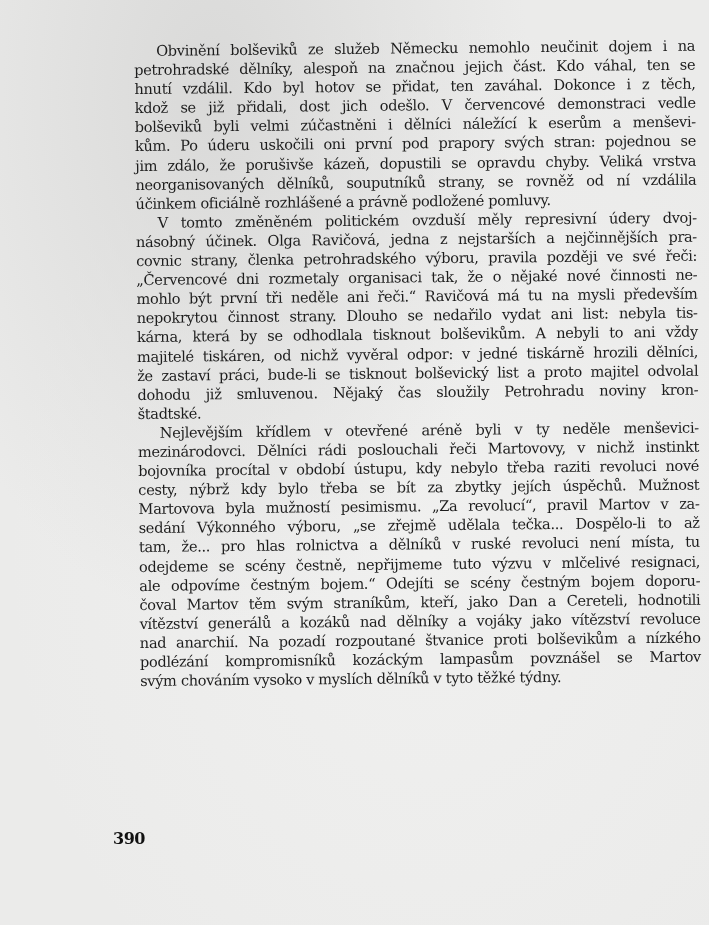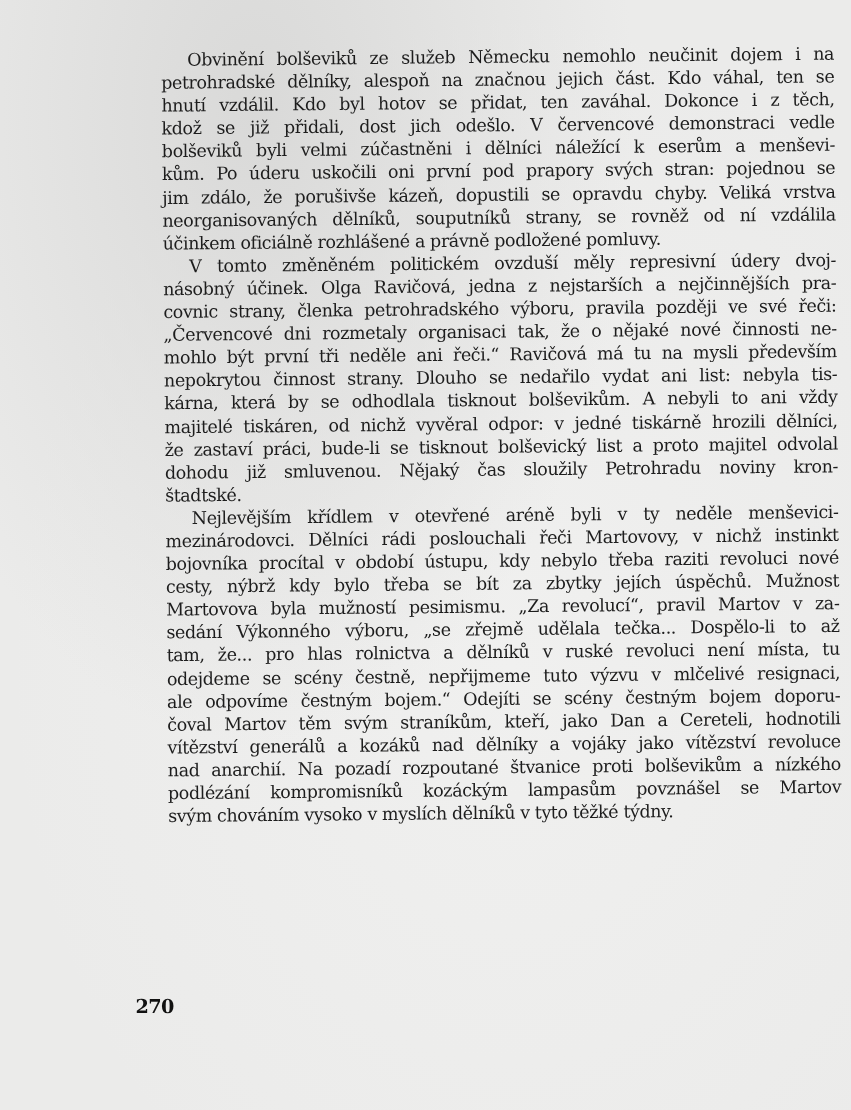--- a/index.html
+++ b/index.html
@@ -82,13 +82,13 @@
     <span class="line">odejdeme se scény čestně, nepřijmeme tuto výzvu v mlčelivé resignaci,</span>
     <span class="line">ale odpovíme čestným bojem.“ Odejíti se scény čestným bojem doporu-</span>
     <span class="line">čoval Martov těm svým straníkům, kteří, jako Dan a Cereteli, hodnotili</span>
     <span class="line">vítězství generálů a kozáků nad dělníky a vojáky jako vítězství revoluce</span>
     <span class="line">nad anarchií. Na pozadí rozpoutané štvanice proti bolševikům a nízkého</span>
     <span class="line">podlézání kompromisníků kozáckým lampasům povznášel se Martov</span>
     <span class="line last">svým chováním vysoko v myslích dělníků v tyto těžké týdny.</span>
   </div>
 </div>
 
-<div class="page-number">270</div>
+<div class="page-number">390</div>
 
 </body></html>

